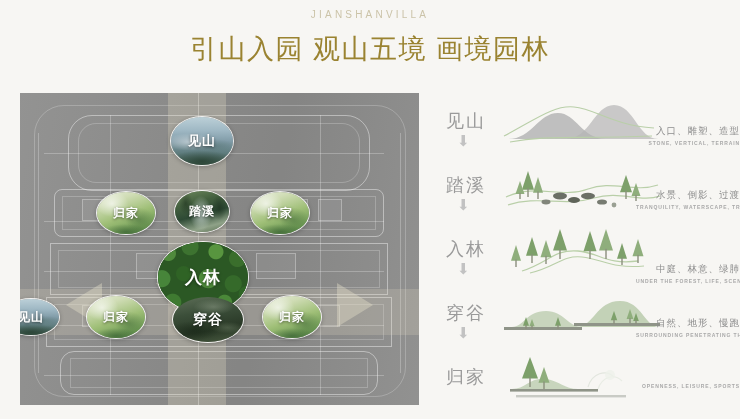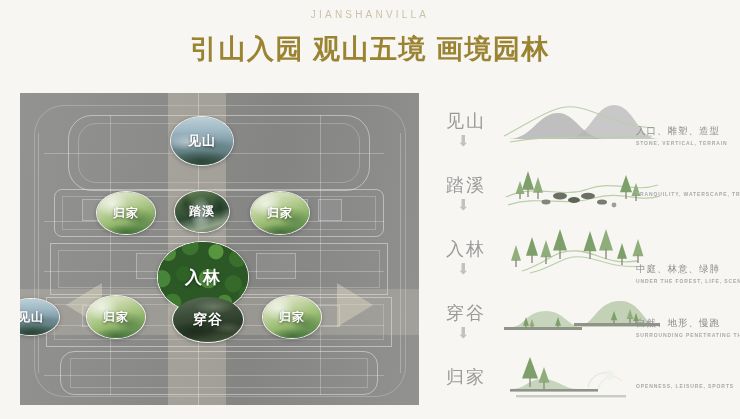--- a/index.html
+++ b/index.html
@@ -15,21 +15,21 @@
   .brand {
     position: absolute; top: 9px; left: 0; width: 740px;
     text-align: center;
     font-size: 10px; letter-spacing: 3.2px; color: #cbc3a8;
     font-weight: 400;
   }
   .title {
     position: absolute; top: 31px; left: 0; width: 740px;
     text-align: center;
     font-size: 27px; letter-spacing: 1.5px;
-    color: #9a8331; font-weight: bold;
+    color: #9a8331; font-weight: normal;
   }
 
   
   .plan {
     position: absolute; left: 20px; top: 93px;
     width: 399px; height: 312px;
     background: #8a8a8a;
     overflow: hidden;
   }
   .plan-bg {
@@ -164,21 +164,21 @@
   .stage { position: absolute; left: 0; width: 300px; height: 58px; }
   .stage-label {
     position: absolute; left: 6px; top: 14px;
     font-size: 18px; color: #9a9a9a; letter-spacing: 2px;
   }
   .arrow-glyph {
     position: absolute; left: 17px;
     font-size: 15px; color: #c2c2c2; line-height: 1;
   }
   .illus { position: absolute; left: 62px; top: 0; width: 160px; height: 52px; }
-  .desc { position: absolute; left: 196px; width: 104px; text-align: left; }
+  .desc { position: absolute; left: 196px; width: 104px; text-align: right; }
   .desc-cn {
     font-size: 9.5px; color: #8d8d8d; letter-spacing: 1px; white-space: nowrap;
   }
   .desc-en {
     font-size: 5px; color: #a9a9a9; letter-spacing: 0.9px;
     margin-top: 2px; white-space: nowrap; font-weight: bold;
   }
 </style>
 </head>
 <body>
@@ -302,20 +302,21 @@
             <polygon points="36,18 31,33.84 41,33.84" fill="#8fae7c"></polygon>
           <rect x="35.3" y="32.52" width="1.4" height="7.48" fill="#8a8f7c"></rect>
             <polygon points="18,22 13.5,34.96 22.5,34.96" fill="#8fae7c"></polygon>
           <rect x="17.3" y="33.88" width="1.4" height="6.12" fill="#8a8f7c"></rect>
       <polygon points="124,16 118,33.28 130,33.28" fill="#7da06a"></polygon>
           <rect x="123.3" y="31.84" width="1.4" height="8.16" fill="#8a8f7c"></rect>
             <polygon points="134,24 129.5,36.96 138.5,36.96" fill="#8fae7c"></polygon>
           <rect x="133.3" y="35.88" width="1.4" height="6.12" fill="#8a8f7c"></rect>
     </svg></div>
         <div class="desc" style="top: 30px;">
+          <div class="desc-cn">水景、倒影、过渡</div>
           <div class="desc-en">TRANQUILITY, WATERSCAPE, TRANSITION</div>
         </div>
       </div>
       <div class="arrow-glyph" style="top: 102px;">⬇</div>
       <div class="stage" style="top: 128px;">
         <div class="stage-label">入林</div>
         <div class="illus"><svg viewBox="0 0 160 52" width="160" height="52">
       <path d="M20 48 C46 40 52 26 76 28 C98 30 104 42 136 38" fill="none" stroke="#b9cfa8" stroke-width="1.3"></path>
       <path d="M28 50 C54 44 60 32 80 34 C100 36 110 46 142 43" fill="none" stroke="#b9cfa8" stroke-width="1.1"></path>
       <polygon points="14,22 9,37.84 19,37.84" fill="#8fae7c"></polygon>

